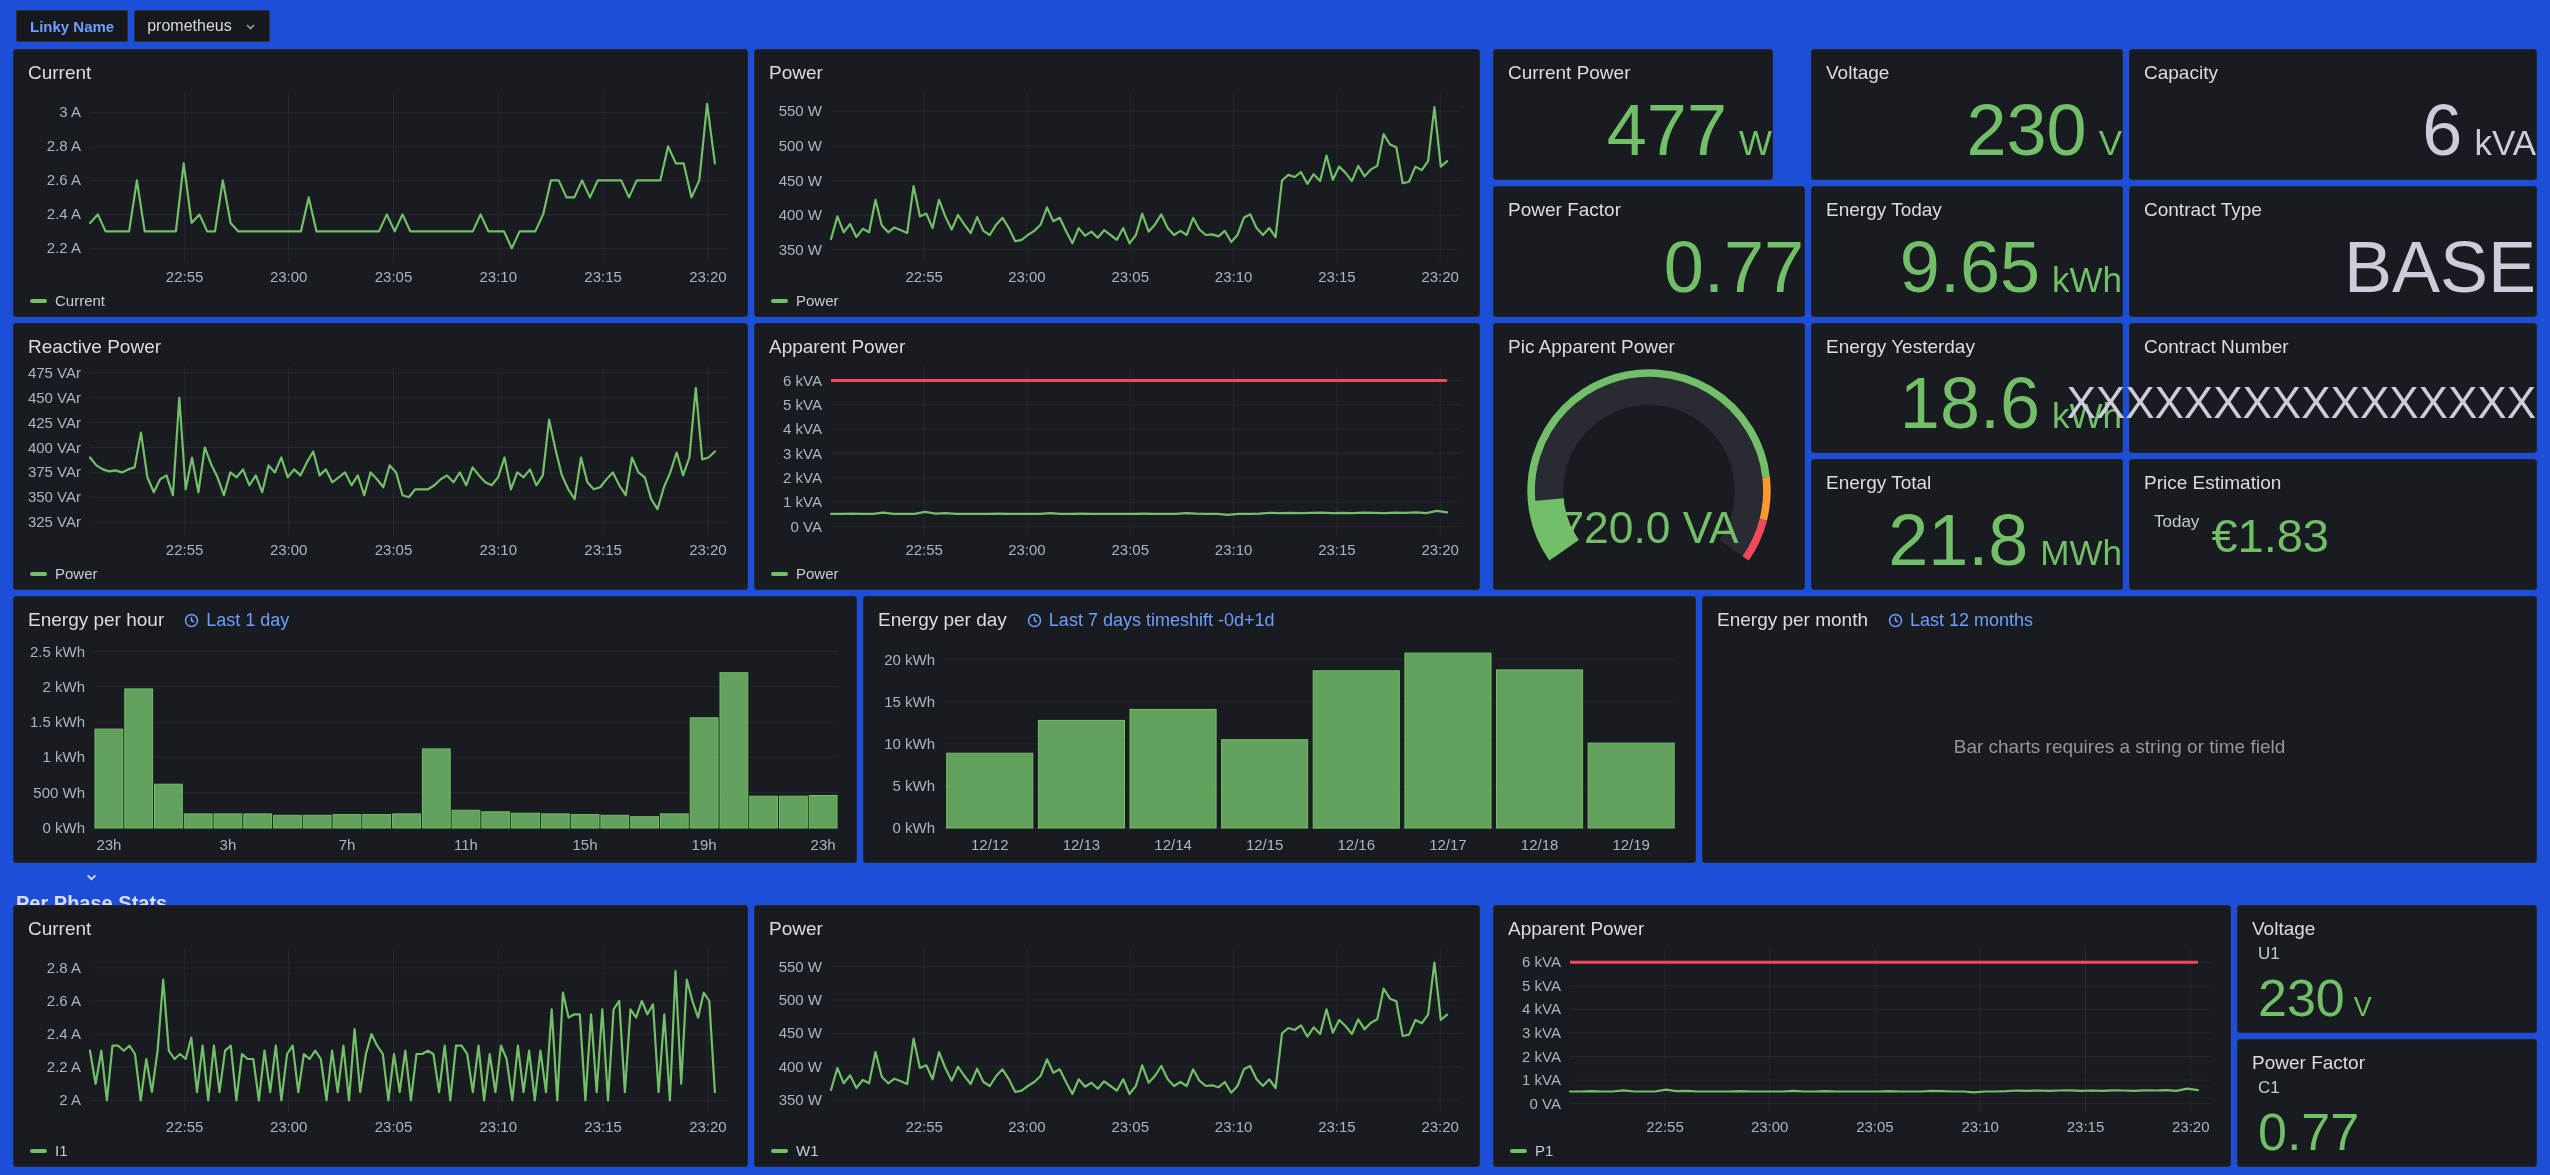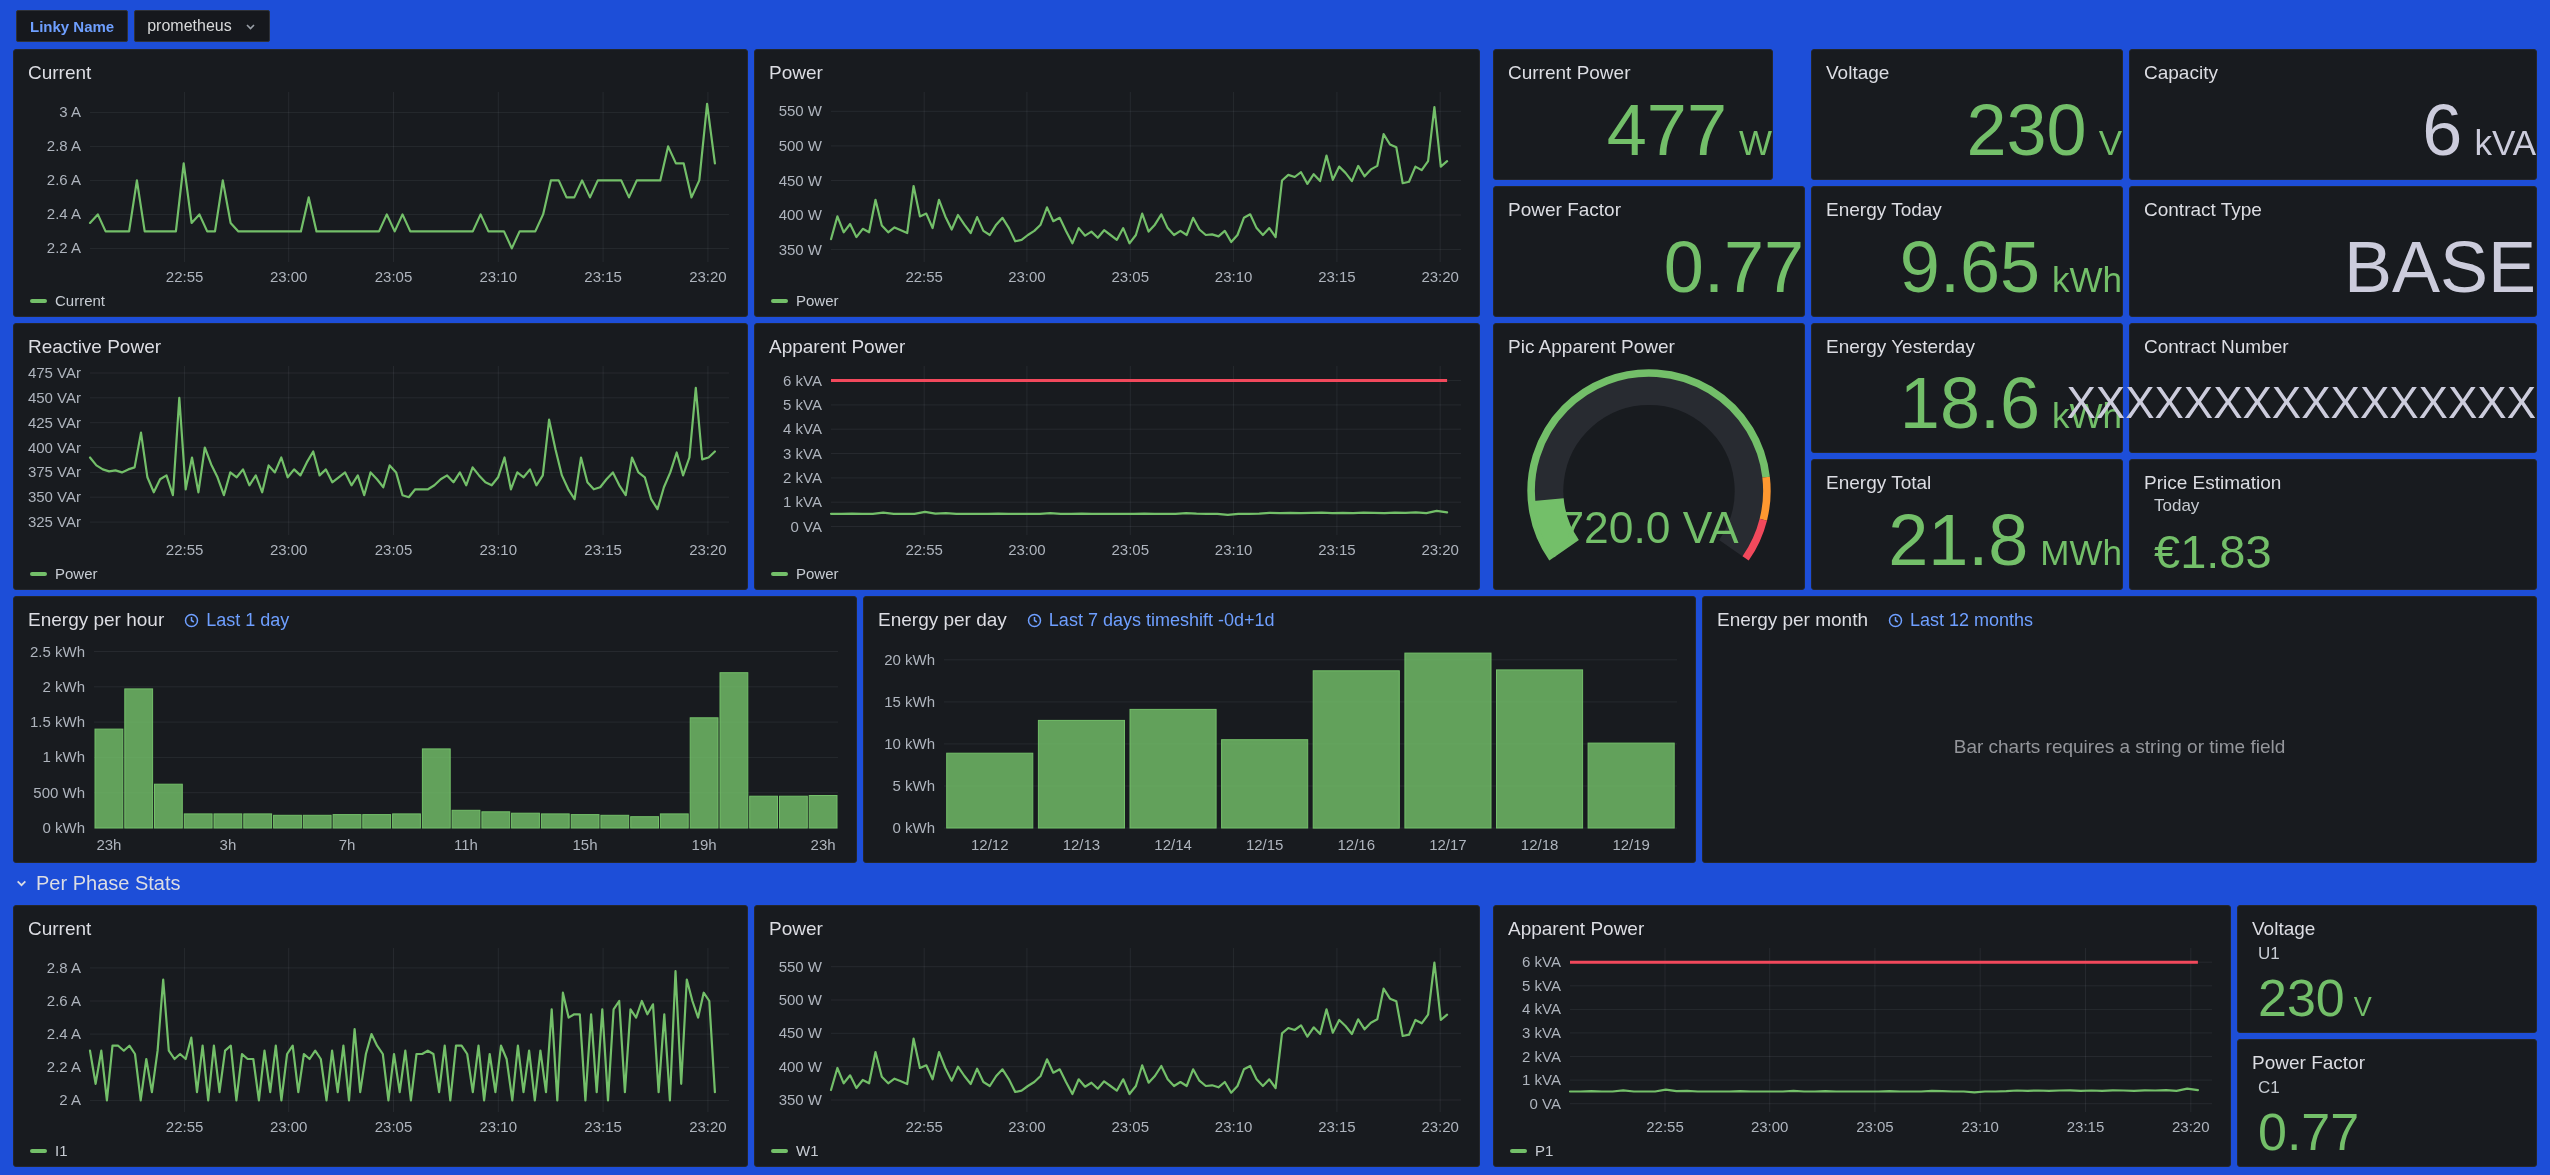--- a/index.html
+++ b/index.html
@@ -39,29 +39,29 @@
   .stat-value .num{font-size:72px;}
   .stat-value .unit{font-size:35px;}
   .green{color:#73bf69;} .white{color:#ccccdc;}
   .xnum .num{font-size:44px;letter-spacing:0px;}
   .stat-left-body{position:absolute;top:38px;left:20px;right:10px;bottom:8px;display:flex;
                   flex-direction:column;justify-content:center;gap:8px;}
   .sub-label{font-size:17px;color:#c7ccd3;}
   .mid{display:flex;align-items:baseline;gap:9px;font-weight:500;line-height:1;}
   .mid .num{font-size:52px;} .mid .unit{font-size:27px;}
   .price-body{position:absolute;top:34px;left:24px;right:14px;bottom:12px;display:flex;align-items:center;}
-  .price-col{display:flex;flex-direction:column;gap:12px;flex:1;}
+  .price-col{display:flex;flex-direction:row;gap:12px;flex:1;}
   .price-col .p-label{font-size:17px;color:#c7ccd3;}
   .price-col .p-value{font-size:47px;font-weight:500;color:#73bf69;line-height:1;}
   .month-msg{position:absolute;left:0;right:0;top:34px;bottom:0;display:flex;align-items:center;
              justify-content:center;font-size:19px;color:#94969b;}
   .gauge-value{font-weight:500;}
 
   .section-header{position:absolute;left:16px;top:872px;display:flex;align-items:center;gap:9px;
-                  font-size:20px;font-weight:400;color:#dcdde3;cursor:pointer;}
+                  font-size:20px;font-weight:700;color:#dcdde3;cursor:pointer;flex-direction:column;}
 </style>
 </head>
 <body>
 
 <div id="dash">
 
   <div class="submenu">
     <div class="var-label">Linky Name</div>
     <div class="var-select">
       <span>prometheus</span>

